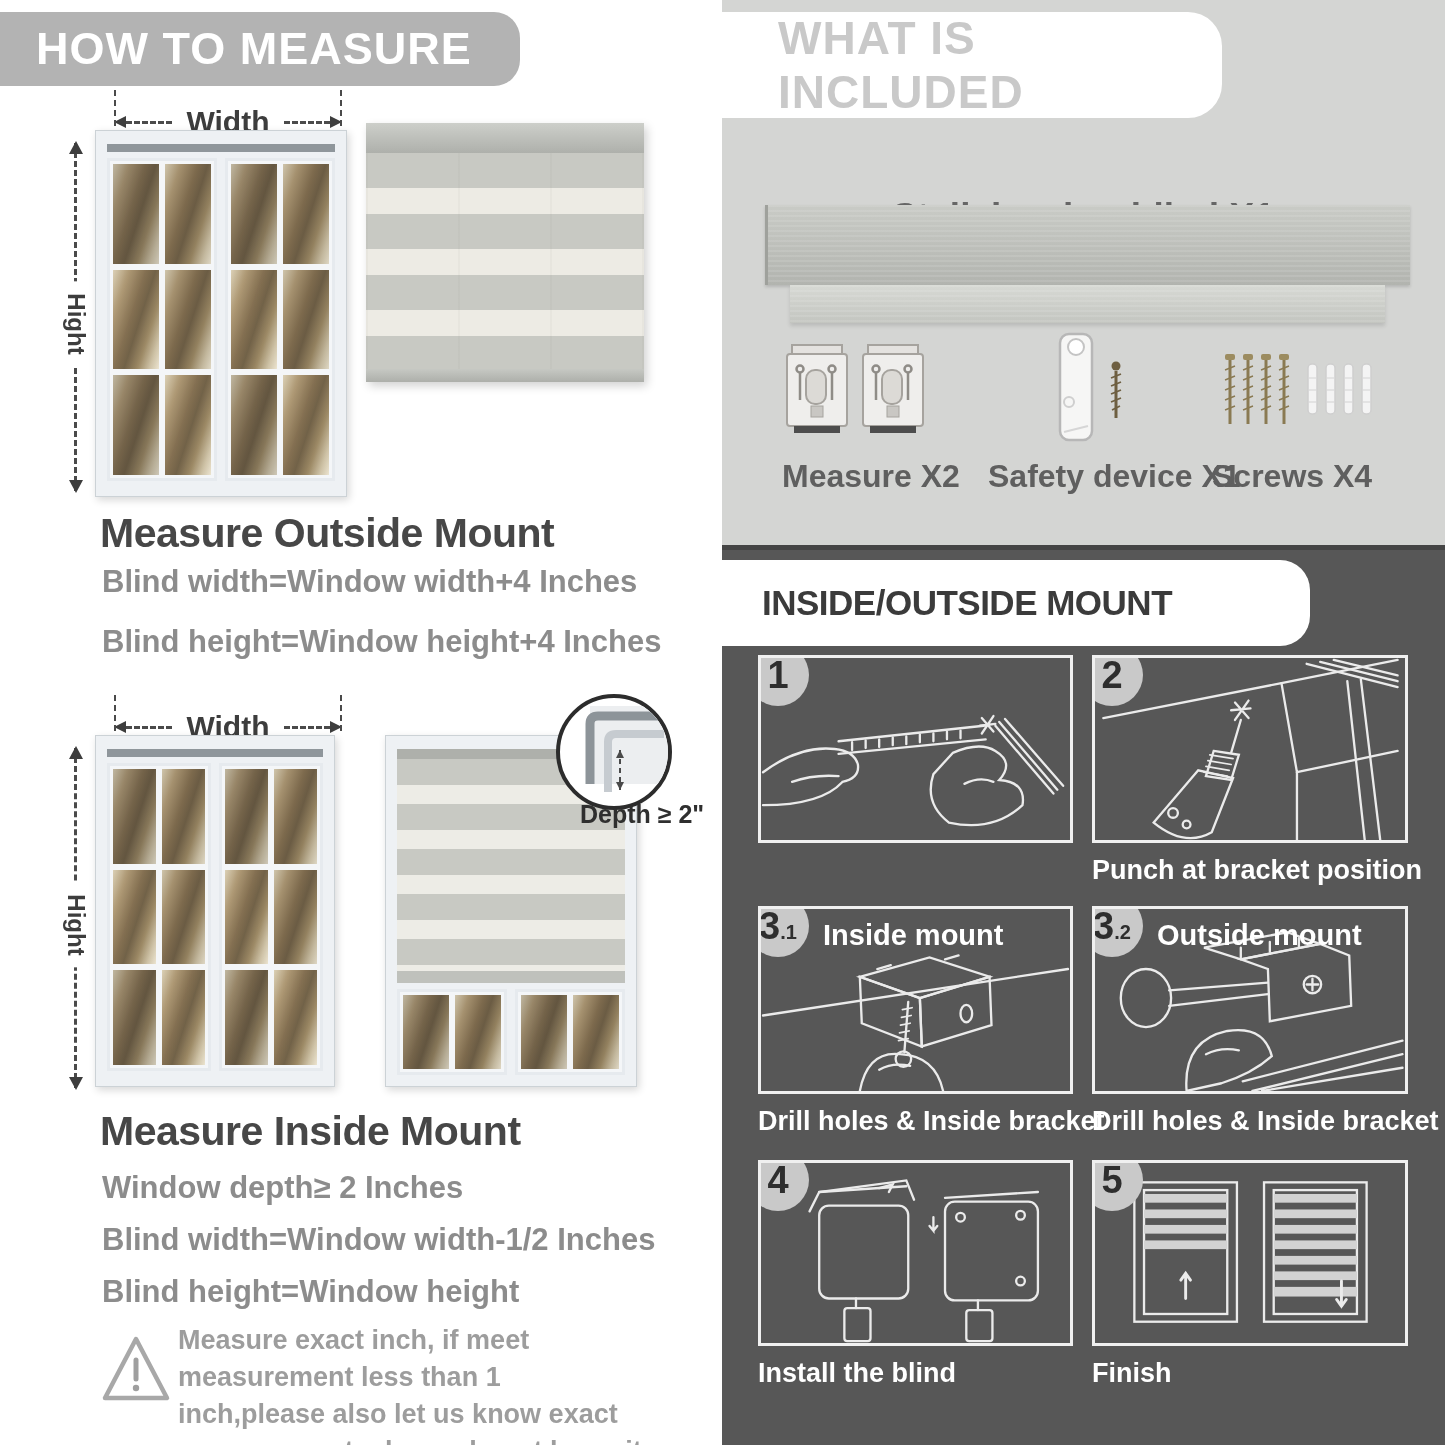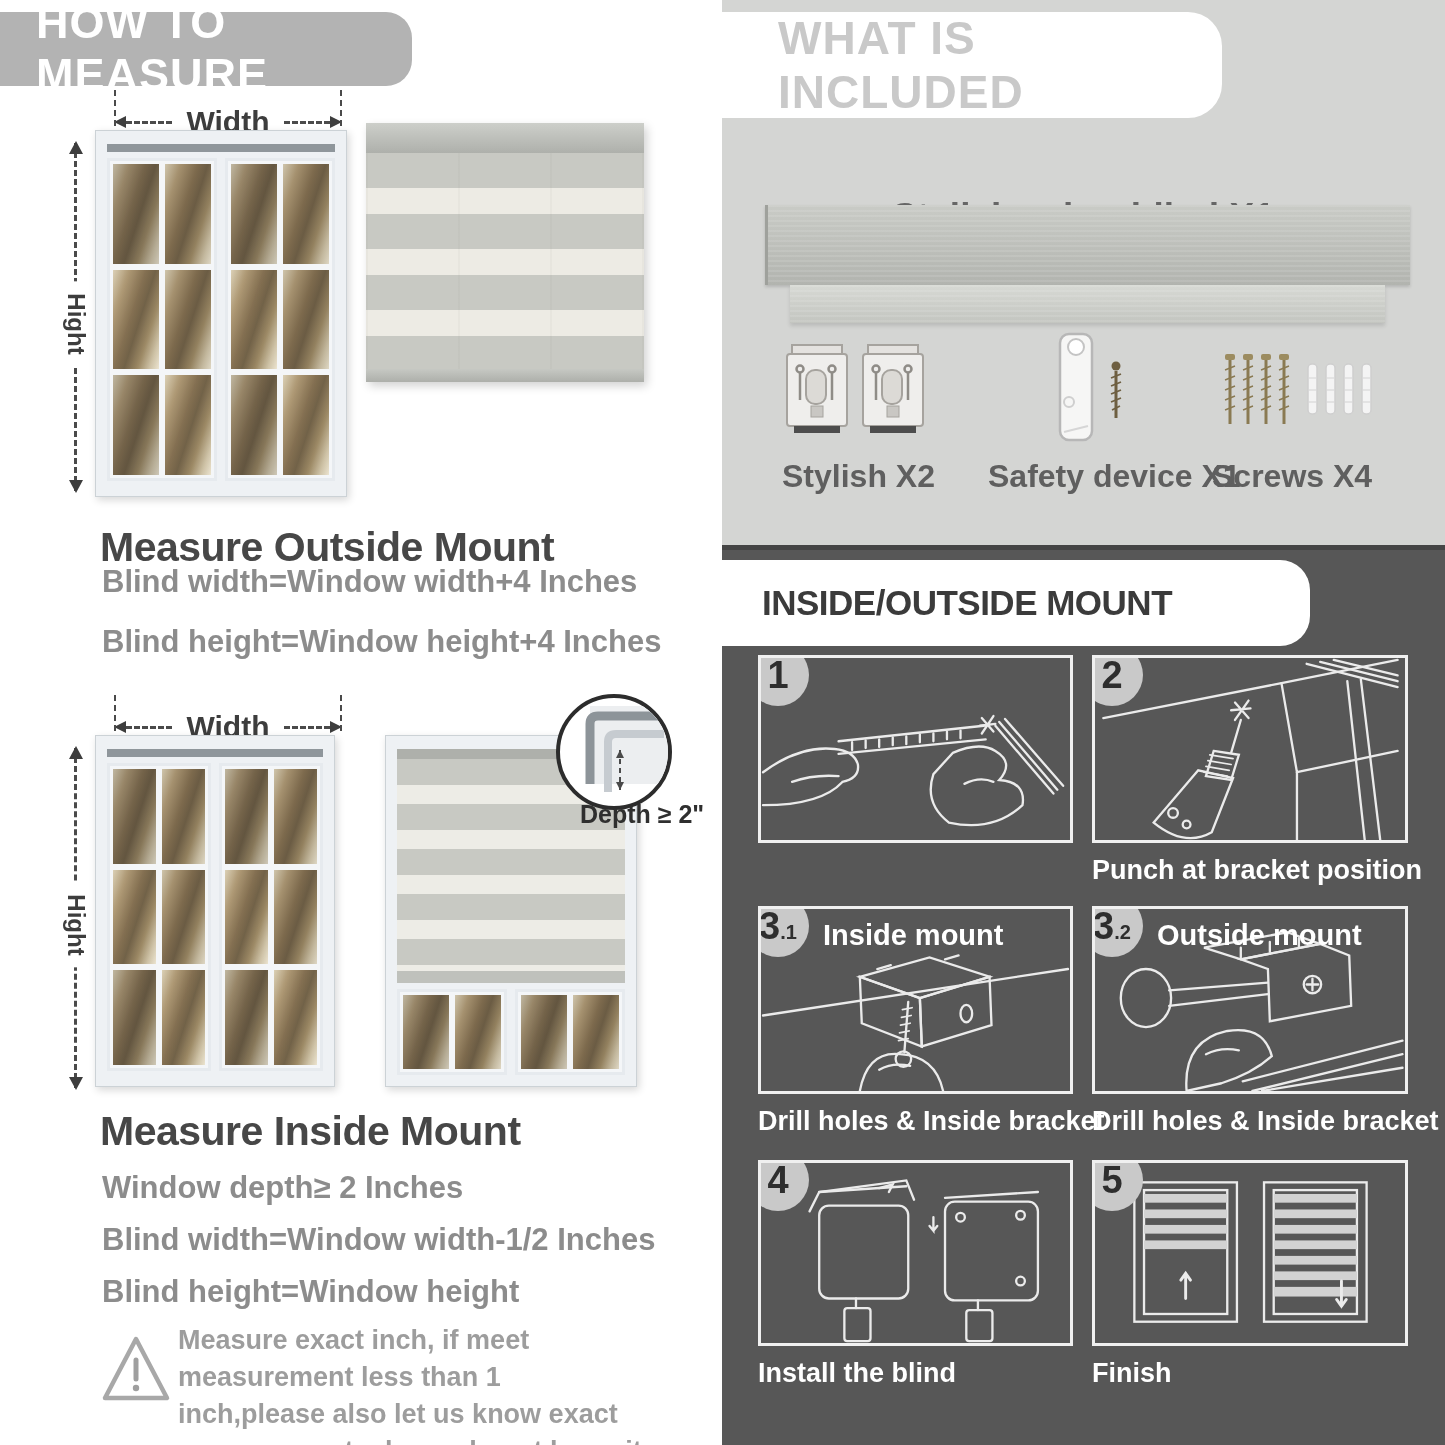--- a/index.html
+++ b/index.html
@@ -1,20 +1,20 @@
 <!DOCTYPE html>
 <html><head>
 <meta charset="utf-8">
 <style>
   html,body{margin:0;padding:0;background:#fff;}
   body{width:1445px;height:1445px;position:relative;font-family:"Liberation Sans",sans-serif;overflow:hidden;}
   .abs{position:absolute;}
   
   .left-col{left:0;top:0;width:722px;height:1445px;background:#ffffff;}
-  .htm-bar{left:0;top:12px;width:412px;height:74px;background:#b3b3b3;border-radius:0 26px 26px 0;display:flex;align-items:center;}
+  .htm-bar{left:0;top:12px;width:520px;height:74px;background:#b3b3b3;border-radius:0 26px 26px 0;display:flex;align-items:center;}
   .htm-bar span{color:#ffffff;font-weight:bold;font-size:45px;letter-spacing:1px;padding-left:36px;}
   
   .dim-h{display:flex;align-items:center;color:#3d3d3d;font-weight:bold;font-size:30px;margin-left:6px;}
   .dim-h .ln{flex:1;border-top:3px dashed #4a4a4a;height:0;}
   .dim-h .ah{width:0;height:0;border-top:6px solid transparent;border-bottom:6px solid transparent;}
   .dim-h .ah.l{border-right:12px solid #3d3d3d;}
   .dim-h .ah.r{border-left:12px solid #3d3d3d;}
   .dim-h .lbl{padding:0 14px;white-space:nowrap;}
   .dim-h .tick{position:absolute;top:-15px;height:36px;border-left:2px dashed #4a4a4a;}
   .dim-h .tick.l{left:0;}
@@ -124,21 +124,21 @@
       </div>
     </div>
   </div>
 
   <div class="abs blind" style="left:366px;top:123px;width:278px;">
     <div class="rail"></div>
     <div class="body" style="height:216px;"></div>
     <div class="bot"></div>
   </div>
 
-  <div class="abs m-title" style="left:100px;top:510px;margin-top:14px;">Measure Outside Mount</div>
+  <div class="abs m-title" style="left:100px;top:510px;">Measure Outside Mount</div>
   <div class="abs m-line" style="left:102px;top:564px;">Blind width=Window width+4 Inches</div>
   <div class="abs m-line" style="left:102px;top:624px;">Blind height=Window height+4 Inches</div>
 
   <div class="abs dim-h" style="left:108px;top:710px;width:228px;">
     <span class="tick l"></span>
     <span class="ah l"></span>
       <span class="ln"></span>
     <span class="lbl">Width</span>
     <span class="ln"></span>
       <span class="ah r"></span>
@@ -244,21 +244,21 @@
           <circle cx="94" cy="27" r="3.5"></circle>
         <line x1="126" y1="30" x2="126" y2="58"></line>
           <circle cx="126" cy="27" r="3.5"></circle>
       </g>
       <rect x="12" y="84" width="46" height="7" fill="#4d4d4d"></rect>
       <rect x="88" y="84" width="46" height="7" fill="#4d4d4d"></rect>
       <rect x="29" y="64" width="12" height="11" fill="#c9c7c3" stroke="#a6a39e"></rect>
       <rect x="105" y="64" width="12" height="11" fill="#c9c7c3" stroke="#a6a39e"></rect>
     </svg>
   </div>
-  <div class="abs item-label" style="left:60px;top:458px;width:152px;">Stylish X2</div>
+  <div class="abs item-label" style="left:60px;top:458px;width:152px;">Measure X2</div>
 
   <div class="abs" style="left:330px;top:330px;width:90px;height:118px;">
     <svg width="90" height="118" viewBox="0 0 90 118">
       <rect x="8" y="4" width="32" height="106" rx="9" fill="#f6f6f5" stroke="#b7b7b7" stroke-width="2.5"></rect>
       <circle cx="24" cy="17" r="8" fill="#ffffff" stroke="#c4c4c4" stroke-width="2"></circle>
       <circle cx="17" cy="72" r="5" fill="none" stroke="#cfcfcf" stroke-width="2"></circle>
       <path d="M12 102 L36 96" stroke="#d6d6d6" stroke-width="2" fill="none"></path>
       <circle cx="64" cy="36" r="4.5" fill="#6e5f41"></circle>
       <line x1="64" y1="41" x2="64" y2="88" stroke="#6e5f41" stroke-width="3"></line>
       <g stroke="#6e5f41" stroke-width="1.6">

